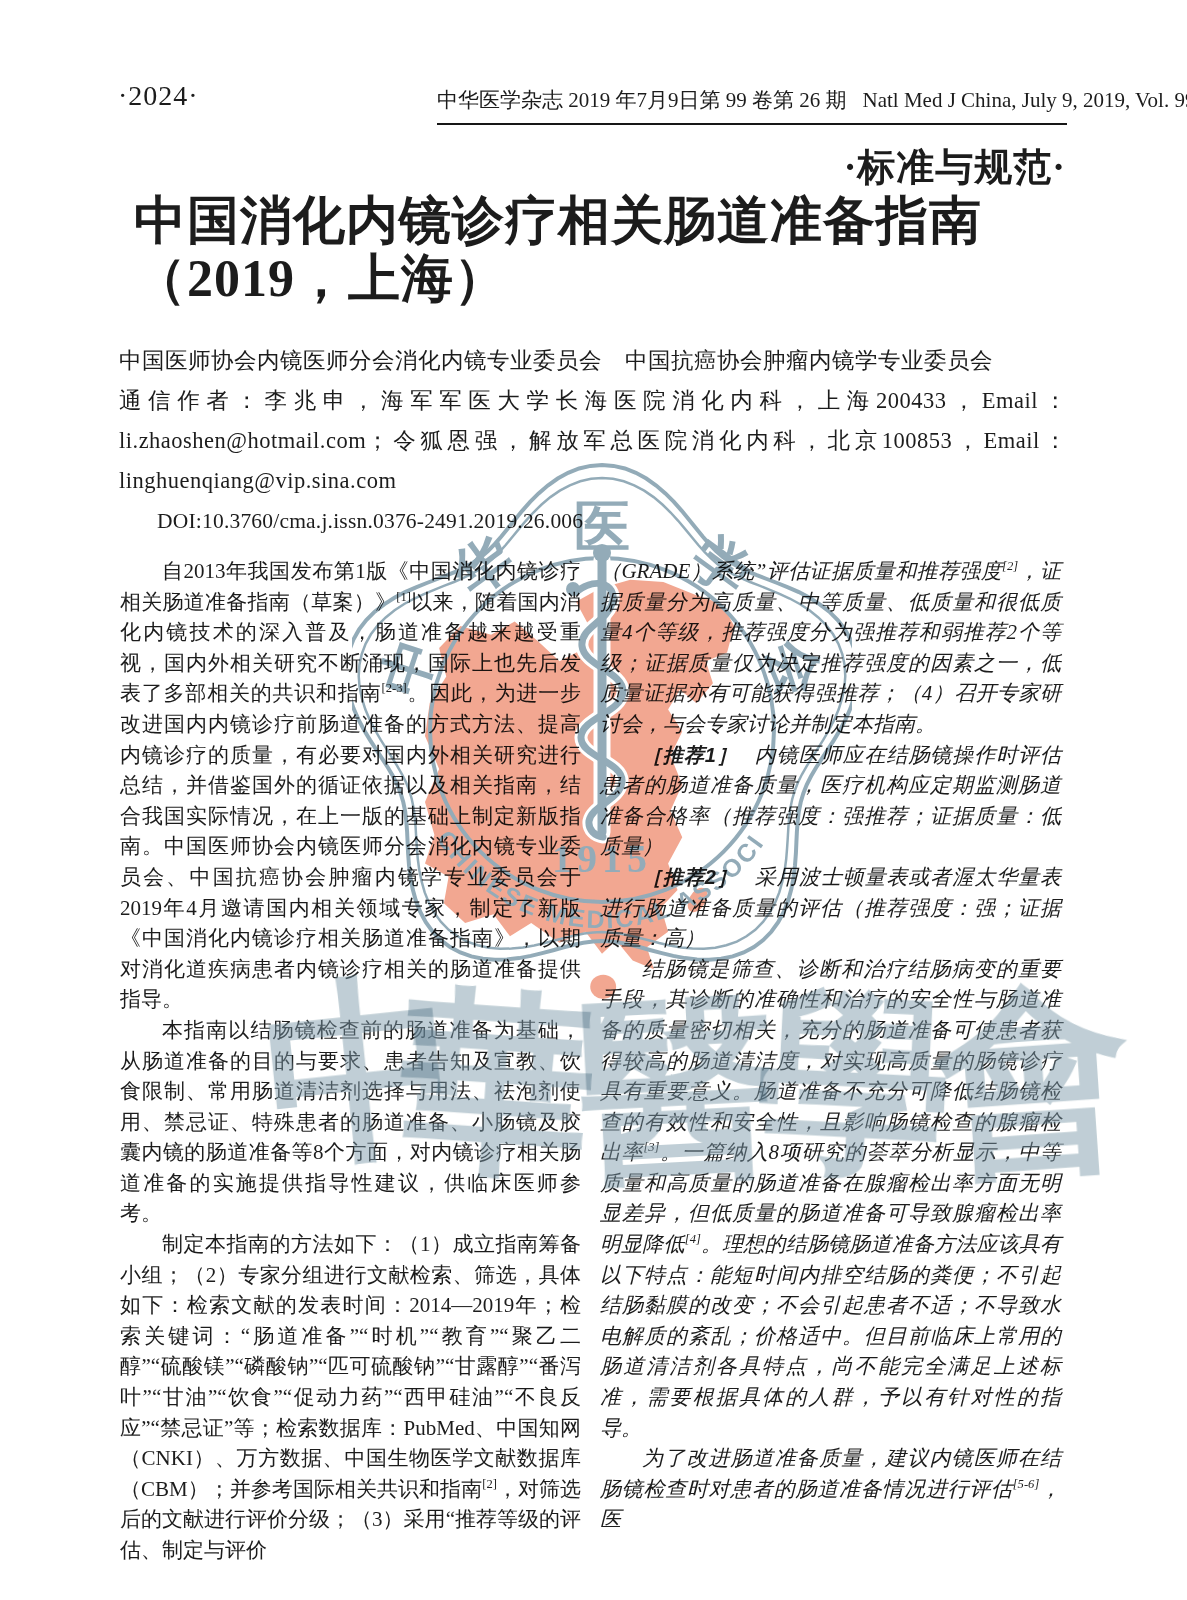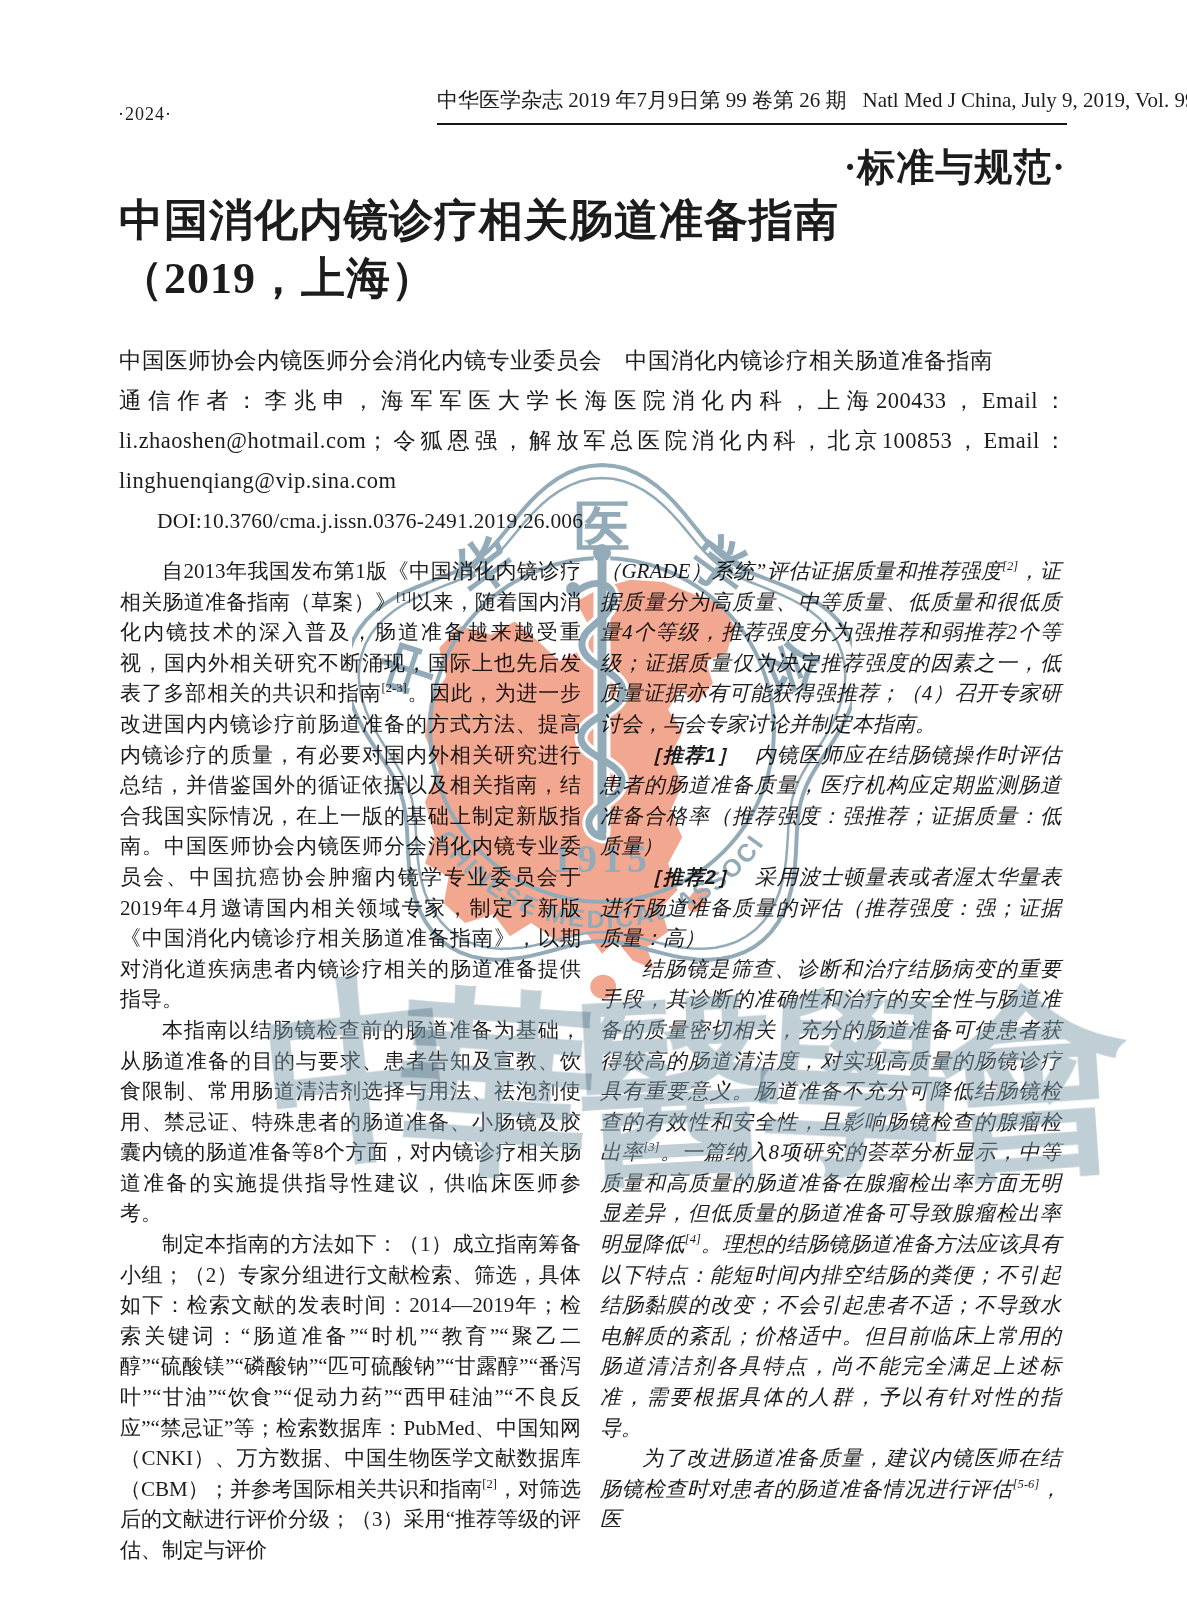--- a/index.html
+++ b/index.html
@@ -3,27 +3,27 @@
 <meta charset="utf-8">
 <style>
   html,body{margin:0;padding:0;background:#e8e8e8;}
   .page{
     position:relative; width:1187px; height:1600px; margin:0 auto;
     background:#ffffff; overflow:hidden;
     font-family:"Liberation Serif","DejaVu Serif",serif;
     color:#1c1c1c;
   }
   
-  .page-number{position:absolute; left:118px; top:104px; font-size:18px; letter-spacing:1px;}
+  .page-number{position:absolute; left:118px; top:80px; font-size:28px; letter-spacing:1px;}
   .journal-line{position:absolute; left:437px; top:86px; width:630px; font-size:21px; white-space:nowrap;}
   .journal-line .en{margin-left:16px;}
   .header-rule{position:absolute; left:437px; top:123px; width:630px; height:2px; background:#161616;}
   .section-label{position:absolute; right:121px; top:142px; font-size:38px; font-weight:700; letter-spacing:1px;}
   
-  .article-title{position:absolute; left:119px; top:192px; font-size:44px; font-weight:700; line-height:58px; letter-spacing:1px;}
+  .article-title{position:absolute; left:134px; top:192px; font-size:52px; font-weight:700; line-height:58px; letter-spacing:1px;}
   .byline{position:absolute; left:119px; top:341px; width:948px; font-size:22.5px; line-height:40px; text-align:justify; letter-spacing:0.5px;}
   .byline p{margin:0;}
   .byline .doi{padding-left:38px; letter-spacing:0.2px; font-size:21.5px;}
   
   .col{position:absolute; top:556px; width:461px; font-size:21px; line-height:30.6px; text-align:justify; z-index:1;}
   .col-left{left:120px;}
   .col-right{left:600px;font-style:italic;}
   .body-p{margin:0; text-indent:2em;}
   .no-indent{text-indent:0;}
   sup{font-size:0.6em; vertical-align:super; line-height:0;}
@@ -78,21 +78,21 @@
   </div>
   <div class="header-rule"></div>
   <div class="section-label">·标准与规范·</div>
 
   <div class="article-title">
     <div>中国消化内镜诊疗相关肠道准备指南</div>
     <div>（2019，上海）</div>
   </div>
 
   <div class="byline">
-    <p>中国医师协会内镜医师分会消化内镜专业委员会　中国消化内镜诊疗相关肠道准备指南</p>
+    <p>中国医师协会内镜医师分会消化内镜专业委员会　中国抗癌协会肿瘤内镜学专业委员会</p>
     <p>通信作者：李兆申，海军军医大学长海医院消化内科，上海200433，Email：li.zhaoshen@hotmail.com；令狐恩强，解放军总医院消化内科，北京100853，Email：linghuenqiang@vip.sina.com</p>
     <p class="doi">DOI:10.3760/cma.j.issn.0376-2491.2019.26.006</p>
   </div>
 
   <div class="col col-left">
     <p class="body-p">自2013年我国发布第1版《中国消化内镜诊疗相关肠道准备指南（草案）》<sup>[1]</sup>以来，随着国内消化内镜技术的深入普及，肠道准备越来越受重视，国内外相关研究不断涌现，国际上也先后发表了多部相关的共识和指南<sup>[2-3]</sup>。因此，为进一步改进国内内镜诊疗前肠道准备的方式方法、提高内镜诊疗的质量，有必要对国内外相关研究进行总结，并借鉴国外的循证依据以及相关指南，结合我国实际情况，在上一版的基础上制定新版指南。中国医师协会内镜医师分会消化内镜专业委员会、中国抗癌协会肿瘤内镜学专业委员会于2019年4月邀请国内相关领域专家，制定了新版《中国消化内镜诊疗相关肠道准备指南》，以期对消化道疾病患者内镜诊疗相关的肠道准备提供指导。</p>
     <p class="body-p">本指南以结肠镜检查前的肠道准备为基础，从肠道准备的目的与要求、患者告知及宣教、饮食限制、常用肠道清洁剂选择与用法、祛泡剂使用、禁忌证、特殊患者的肠道准备、小肠镜及胶囊内镜的肠道准备等8个方面，对内镜诊疗相关肠道准备的实施提供指导性建议，供临床医师参考。</p>
     <p class="body-p">制定本指南的方法如下：（1）成立指南筹备小组；（2）专家分组进行文献检索、筛选，具体如下：检索文献的发表时间：2014—2019年；检索关键词：“肠道准备”“时机”“教育”“聚乙二醇”“硫酸镁”“磷酸钠”“匹可硫酸钠”“甘露醇”“番泻叶”“甘油”“饮食”“促动力药”“西甲硅油”“不良反应”“禁忌证”等；检索数据库：PubMed、中国知网（CNKI）、万方数据、中国生物医学文献数据库（CBM）；并参考国际相关共识和指南<sup>[2]</sup>，对筛选后的文献进行评价分级；（3）采用“推荐等级的评估、制定与评价</p>
   </div>
 

